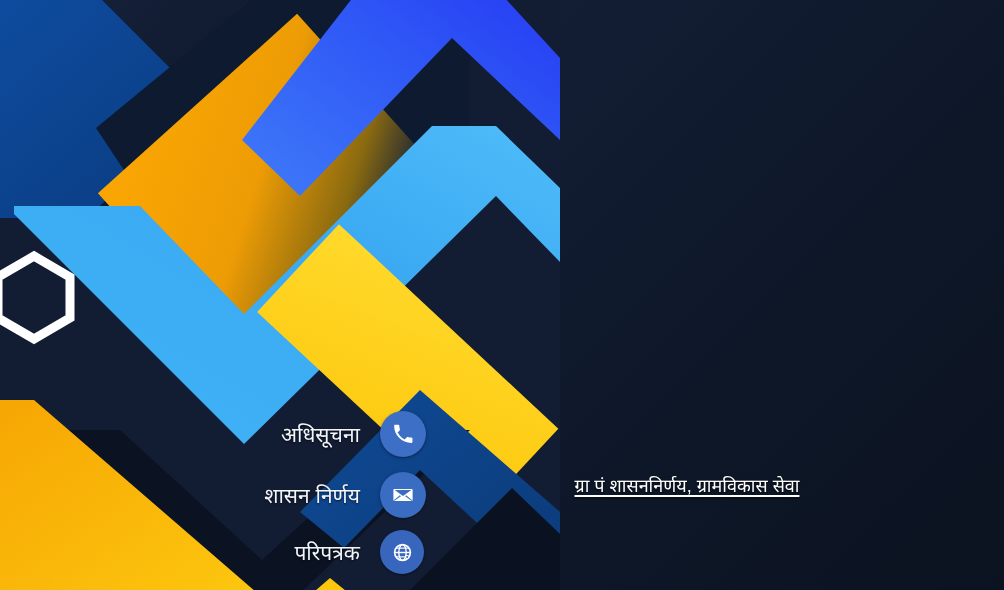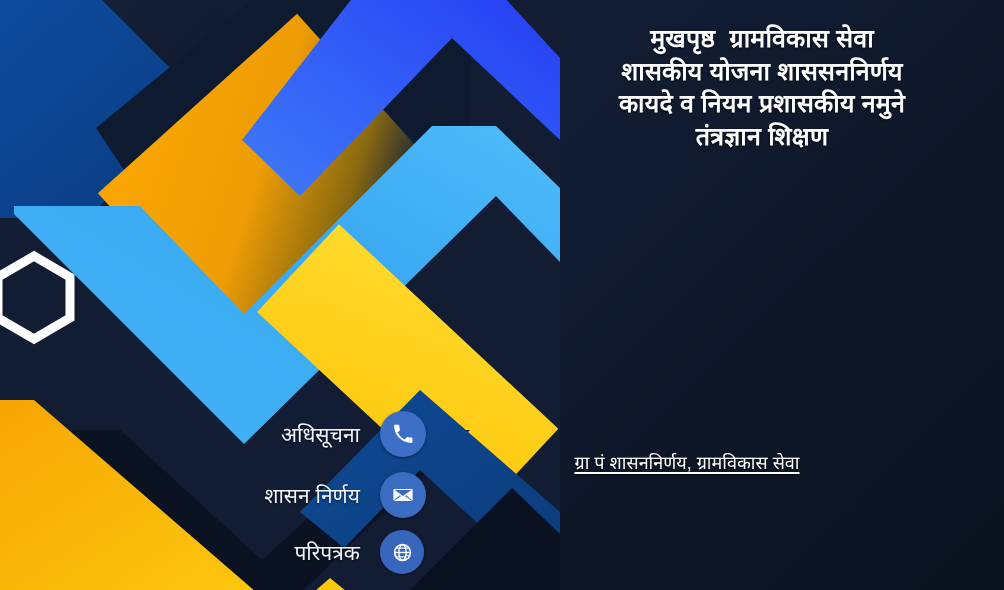--- a/index.html
+++ b/index.html
@@ -112,21 +112,21 @@
     flex: 0 0 46px;
     box-shadow: 0 1px 3px rgba(0,0,0,0.45);
   }
   .icon-circle.c2 { background: #3a6cc2; }
   .icon-circle.c3 { background: #3866bc; width: 44px; height: 44px; flex-basis: 44px; }
   .icon-circle svg { display: block; }
 
   .caption-link {
     position: absolute;
     left: 150px;
-    top: 450px;
+    top: 473px;
     width: 334px;
     text-align: center;
     color: #ffffff;
     font-size: 18px;
     font-weight: 400;
     text-decoration: underline;
     text-underline-offset: 3px;
     text-decoration-thickness: 2px;
     text-shadow: 0 1px 2px rgba(0,0,0,0.7);
   }
@@ -209,24 +209,20 @@
       <path d="M 300 604 L 330 578 L 362 604 Z" fill="#fdc70c"></path>
 
       <g>
         <polygon points="34,256 70,277 70,318 34,339 -2,318 -2,277" fill="none" stroke="#ffffff" stroke-width="9" stroke-linejoin="miter"></polygon>
       </g>
     </svg>
   </div>
 
   <div class="content">
 
-    <div class="nav-head">मुखपृष्ठ  ग्रामविकास सेवा
-शासकीय योजना शाससननिर्णय
-कायदे व नियम प्रशासकीय नमुने
-तंत्रज्ञान शिक्षण</div>
 
 
   </div>
 
   <div class="menu-block">
 
     <div class="menu-row r1">
       <span class="menu-label">अधिसूचना</span>
       <span class="icon-circle c1">
         <svg width="22" height="22" viewBox="0 0 24 24" aria-hidden="true">

